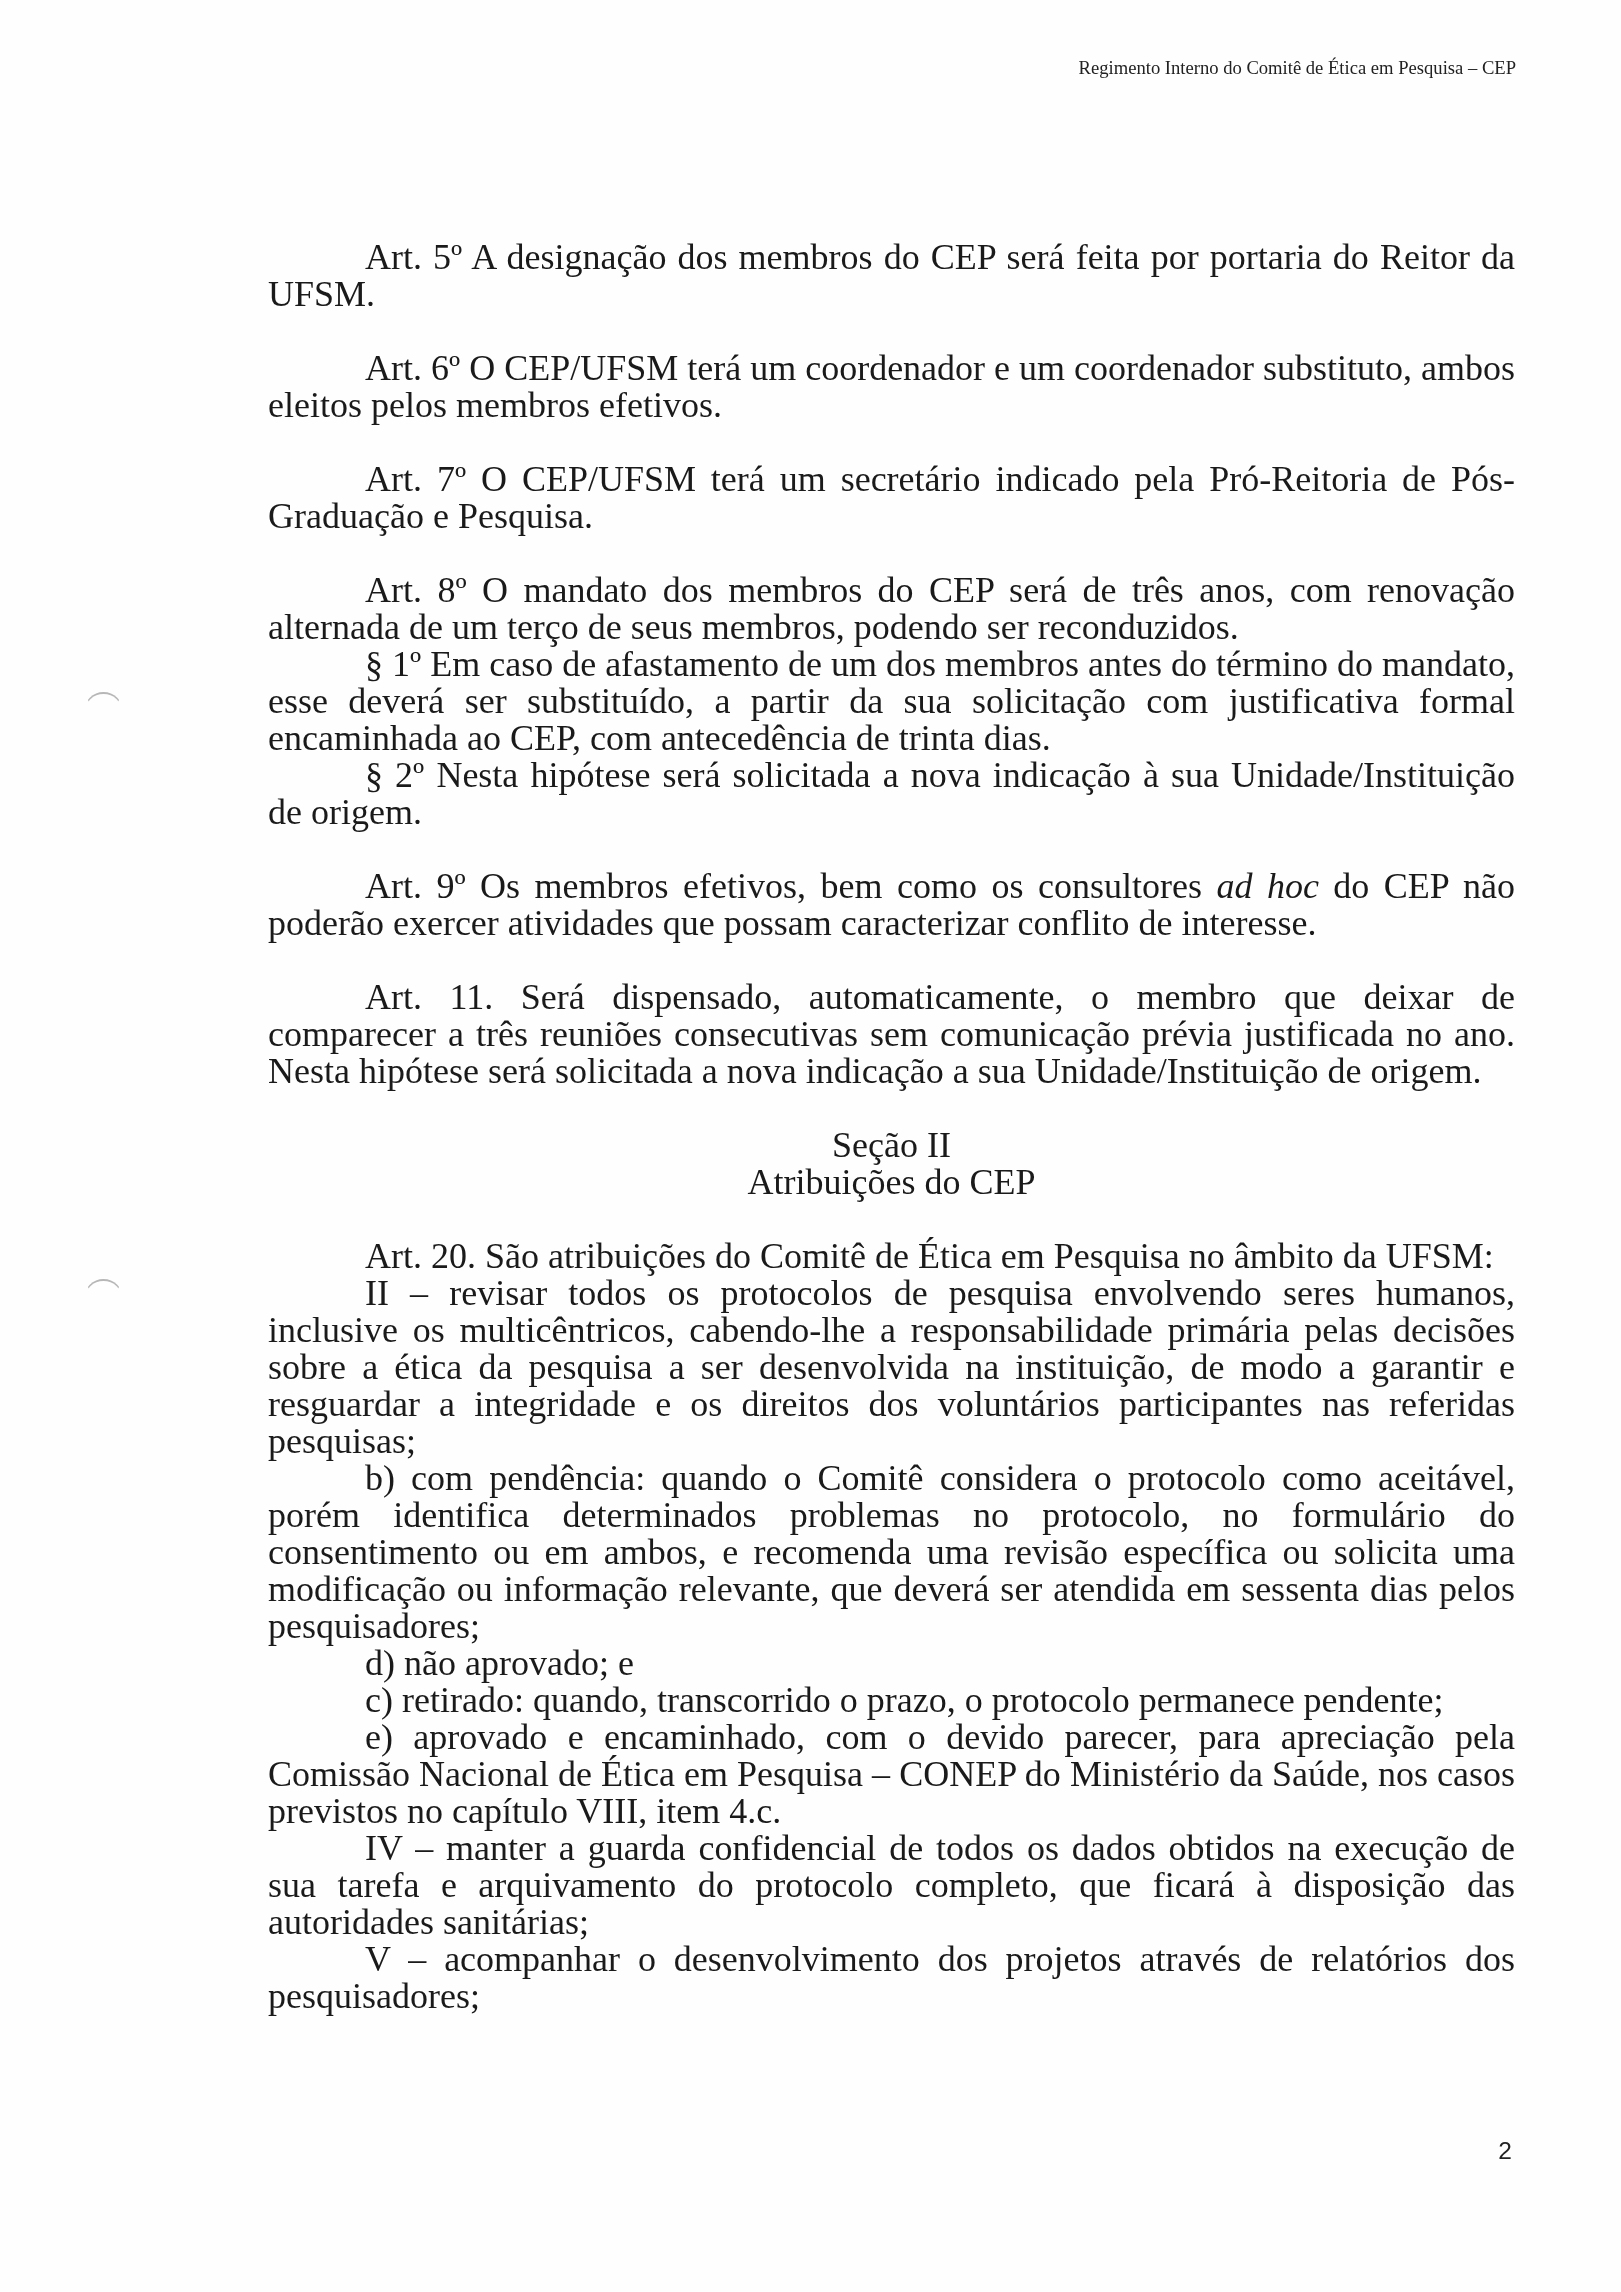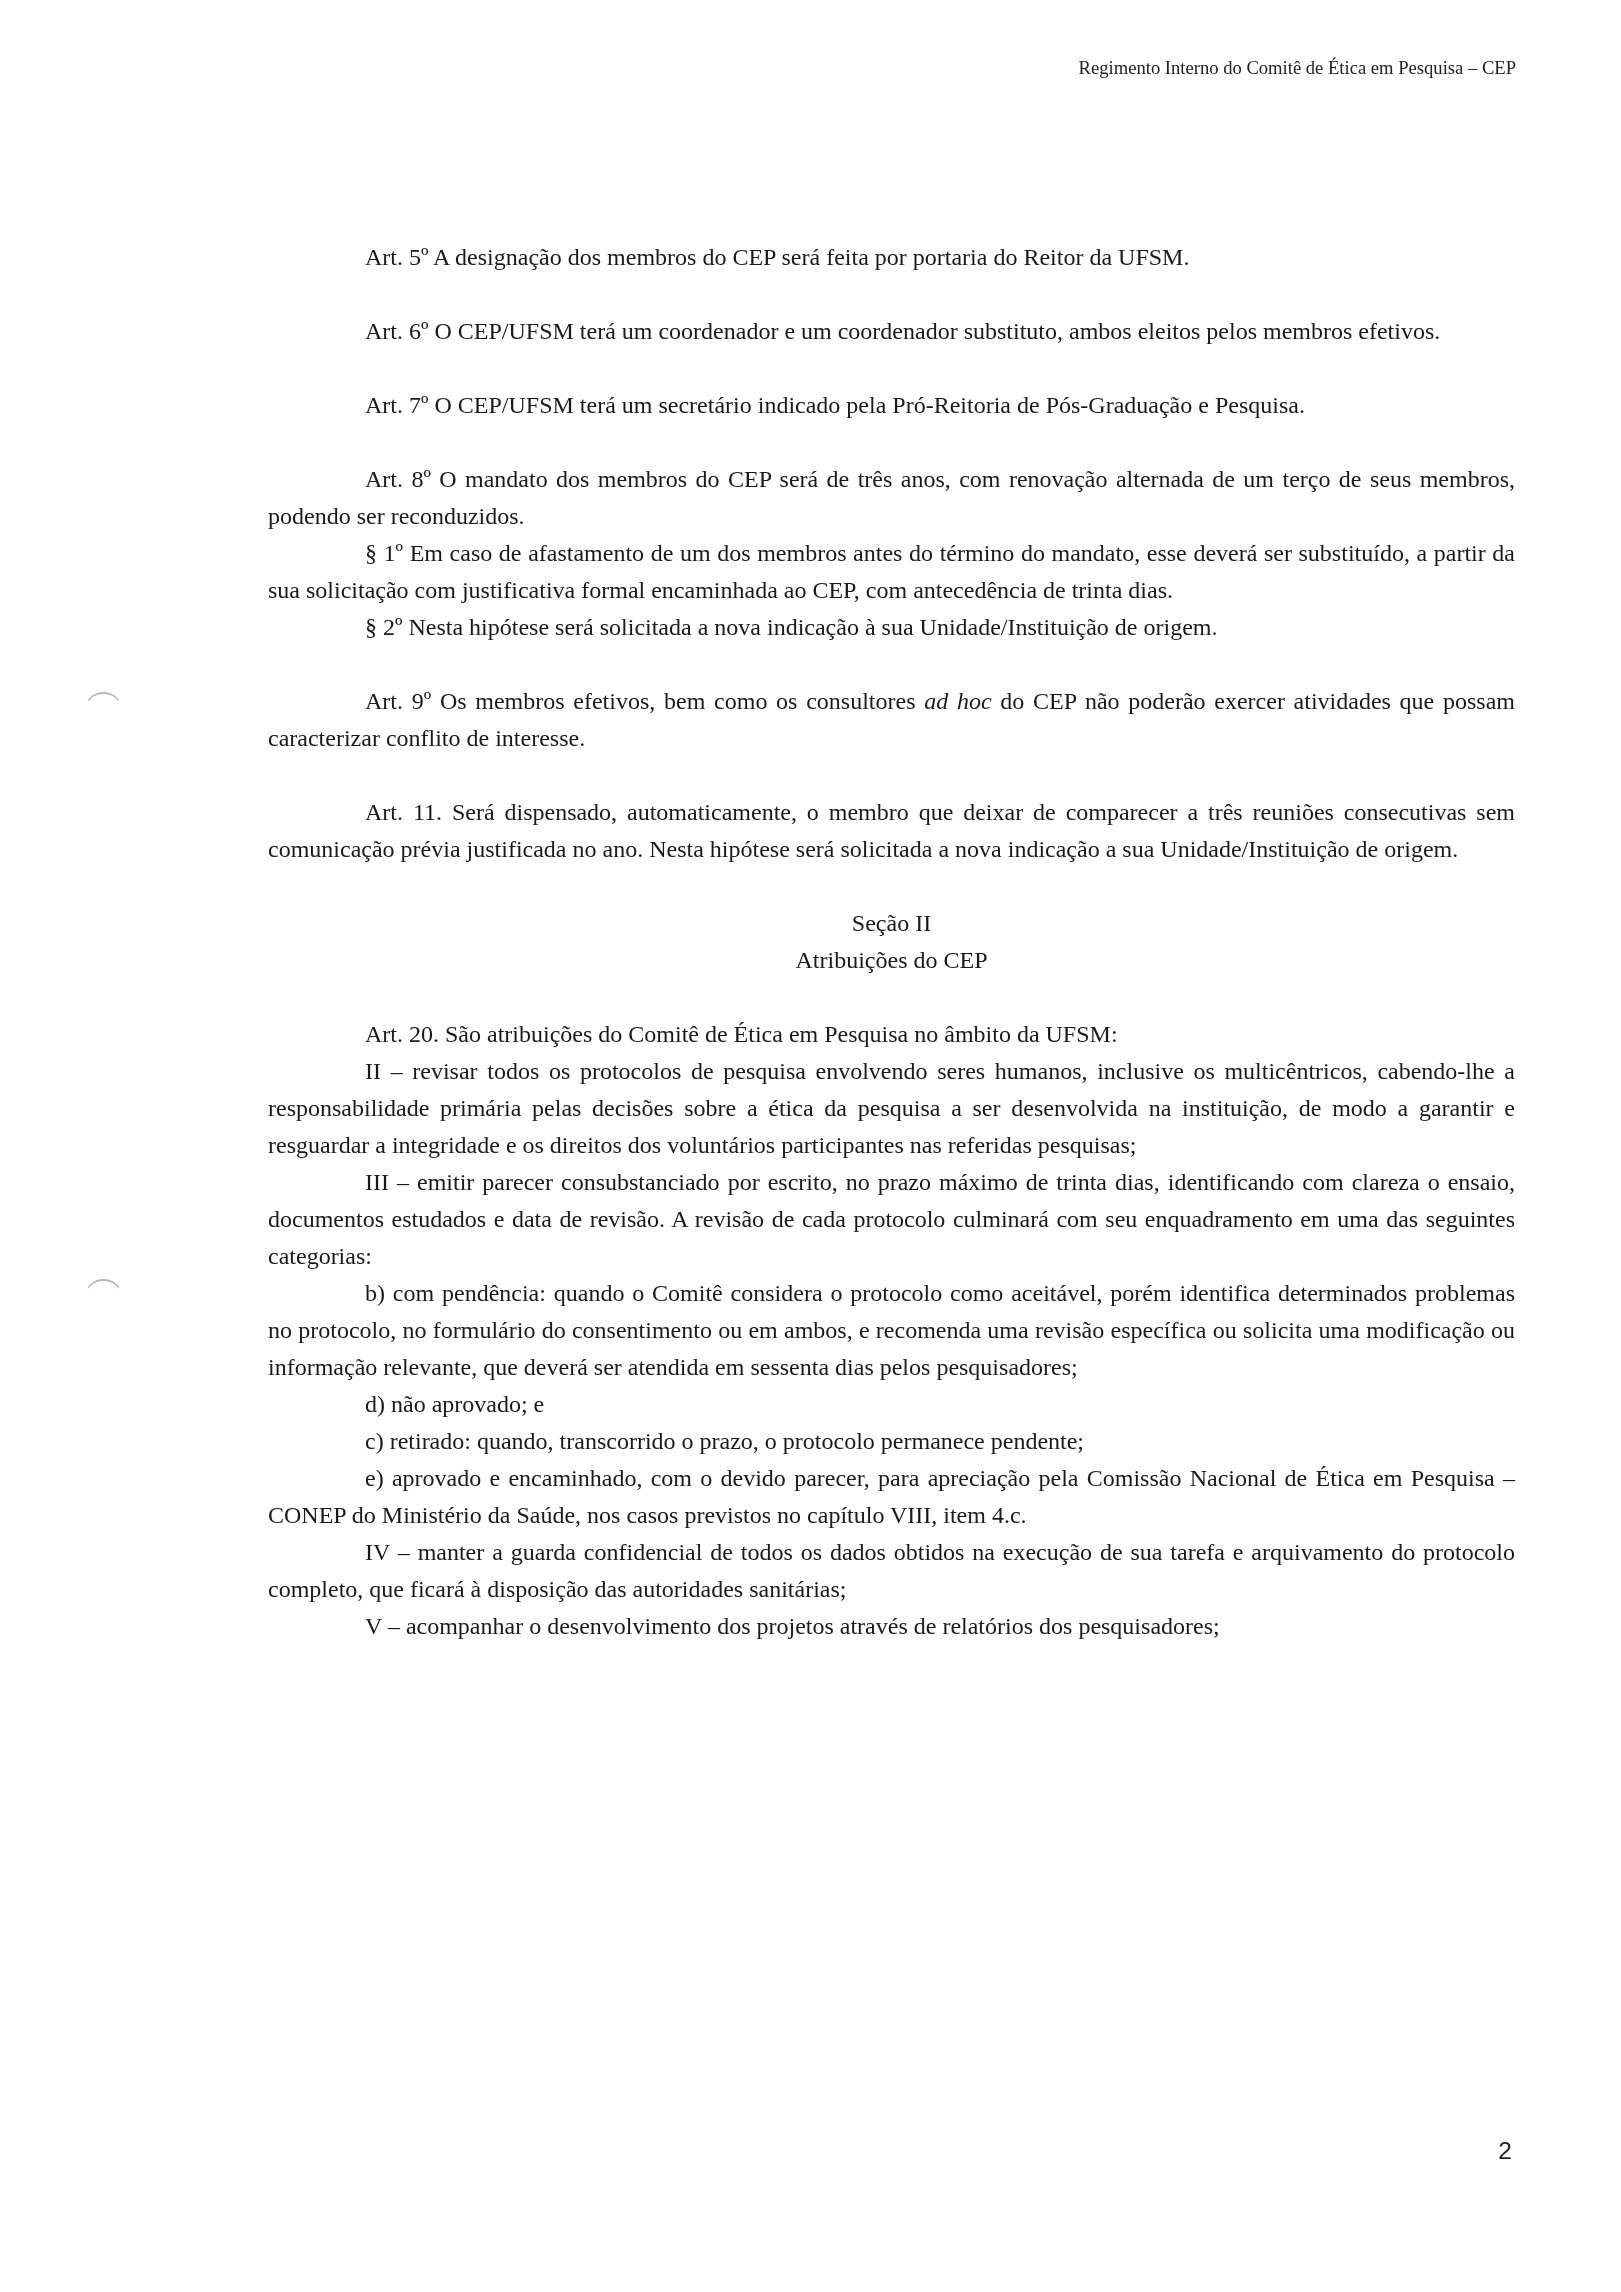--- a/index.html
+++ b/index.html
@@ -4,21 +4,21 @@
 <style>
   html, body { margin: 0; padding: 0; background: #ffffff; }
   body { width: 1621px; height: 2293px; position: relative; overflow: hidden; }
   .page { position: absolute; left: 0; top: 0; width: 1621px; height: 2293px; background: #fefefe; }
   .running-header {
     position: absolute; top: 57px; right: 105px;
     font-family: "Liberation Serif", serif; font-size: 18.6px; color: #222;
   }
   .body-text {
     position: absolute; left: 268px; top: 239px; width: 1247px;
-    font-family: "Liberation Serif", serif; font-size: 24px; line-height: 37px;
+    font-family: "Liberation Serif", serif; font-size: 36px; line-height: 37px;
     color: #1a1a1a; text-align: justify;
   }
   .para { margin: 0; text-indent: 97px; }
   .gap { margin-top: 37px; }
   .heading { text-align: center; font-weight: normal; text-indent: 0; margin: 0; line-height: 37px; }
   .sec-heading-block { margin-top: 37px; margin-bottom: 37px; }
   .page-number {
     position: absolute; top: 2137px; right: 109px;
     font-family: "Liberation Sans", sans-serif; font-size: 24.5px; color: #222;
   }
@@ -55,21 +55,20 @@
 
     <p class="para gap">Art. 11. Será dispensado, automaticamente, o membro que deixar de comparecer a três reuniões consecutivas sem comunicação prévia justificada no ano. Nesta hipótese será solicitada a nova indicação a sua Unidade/Instituição de origem.</p>
 
     <div class="sec-heading-block">
       <p class="heading">Seção II</p>
       <p class="heading">Atribuições do CEP</p>
     </div>
 
     <p class="para">Art. 20. São atribuições do Comitê de Ética em Pesquisa no âmbito da UFSM:</p>
     <p class="para">II – revisar todos os protocolos de pesquisa envolvendo seres humanos, inclusive os multicêntricos, cabendo-lhe a responsabilidade primária pelas decisões sobre a ética da pesquisa a ser desenvolvida na instituição, de modo a garantir e resguardar a integridade e os direitos dos voluntários participantes nas referidas pesquisas;</p>
-    <p class="para">III – emitir parecer consubstanciado por escrito, no prazo máximo de trinta dias, identificando com clareza o ensaio, documentos estudados e data de revisão. A revisão de cada protocolo culminará com seu enquadramento em uma das seguintes categorias:</p>
     <p class="para">b) com pendência: quando o Comitê considera o protocolo como aceitável, porém identifica determinados problemas no protocolo, no formulário do consentimento ou em ambos, e recomenda uma revisão específica ou solicita uma modificação ou informação relevante, que deverá ser atendida em sessenta dias pelos pesquisadores;</p>
     <p class="para">d) não aprovado; e</p>
     <p class="para">c) retirado: quando, transcorrido o prazo, o protocolo permanece pendente;</p>
     <p class="para">e) aprovado e encaminhado, com o devido parecer, para apreciação pela Comissão Nacional de Ética em Pesquisa – CONEP do Ministério da Saúde, nos casos previstos no capítulo VIII, item 4.c.</p>
     <p class="para">IV – manter a guarda confidencial de todos os dados obtidos na execução de sua tarefa e arquivamento do protocolo completo, que ficará à disposição das autoridades sanitárias;</p>
     <p class="para">V – acompanhar o desenvolvimento dos projetos através de relatórios dos pesquisadores;</p>
 
   </div>
 
   <div class="page-number">2</div>

